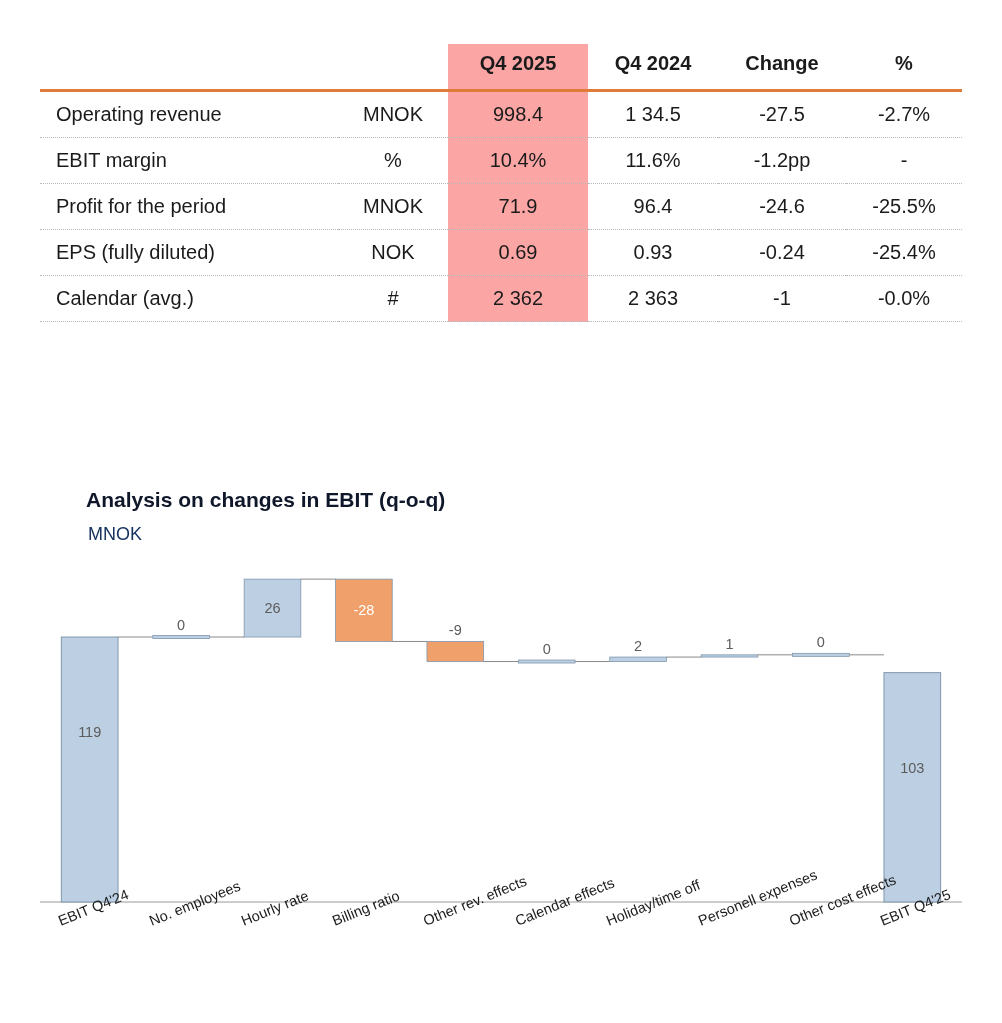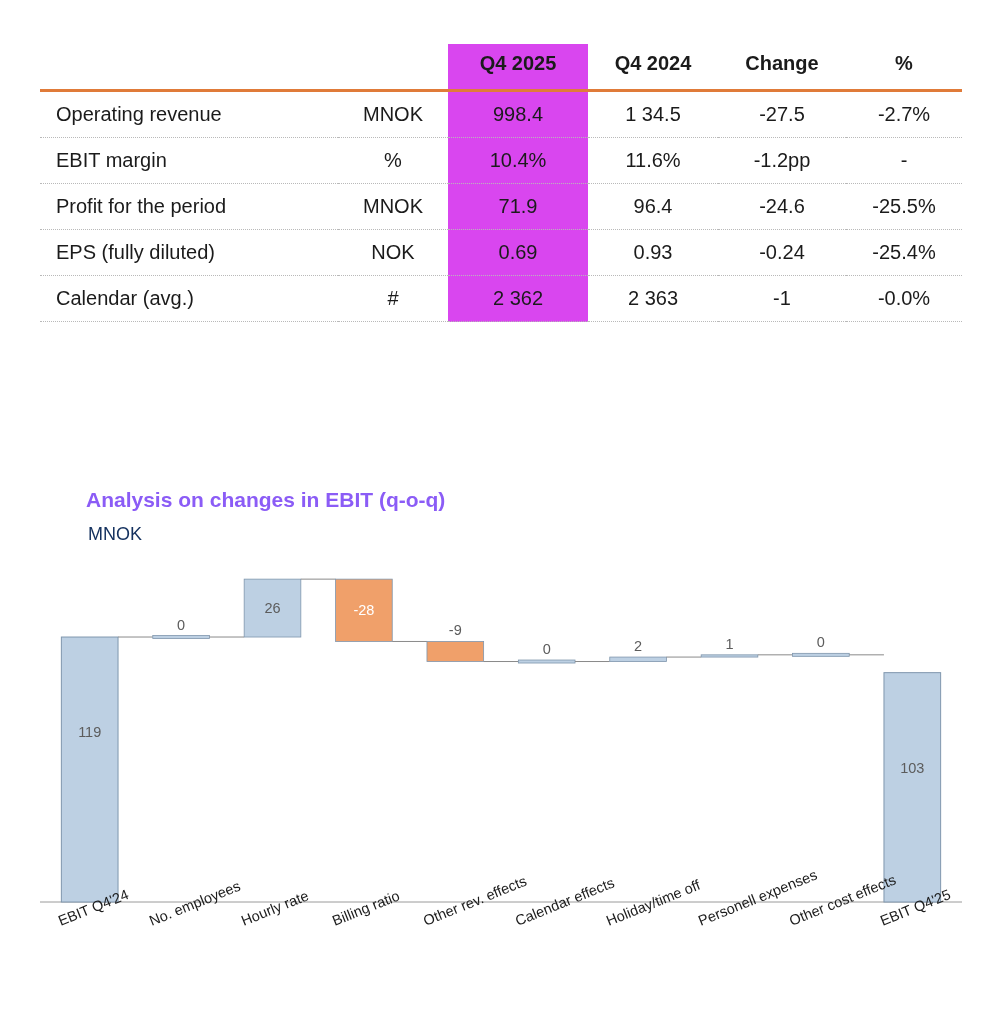--- a/index.html
+++ b/index.html
@@ -49,21 +49,21 @@
     padding: 11px 10px;
     text-align: center;
     color: #1b1b1b;
     margin-top: 48px;
   }
   table.kpi td.label {
     text-align: left;
     padding-left: 16px;
   }
   .hl {
-    background: #d946ef;
+    background: #fca5a5;
   }
   .rule-top td, .rule-top th {
     border-top: 3px solid #e07b39;
   }
   tr.datarow td {
     border-bottom: 1px dotted #b9b9b9;
   }
   tr.datarow.last td {
     border-bottom: 3px solid #e07b39;
   }
@@ -72,21 +72,21 @@
   .chart-block {
     position: absolute;
     left: 40px;
     top: 488px;
     width: 922px;
     height: 520px;
   }
   .chart-title {
     font-size: 21px;
     font-weight: bold;
-    color: #8b5cf6;
+    color: #0f172a;
     margin-left: 46px;
   }
   .chart-unit {
     font-size: 18px;
     color: #13305e;
     margin-left: 48px;
     margin-top: 12px;
   }
   .plot {
     position: absolute;

